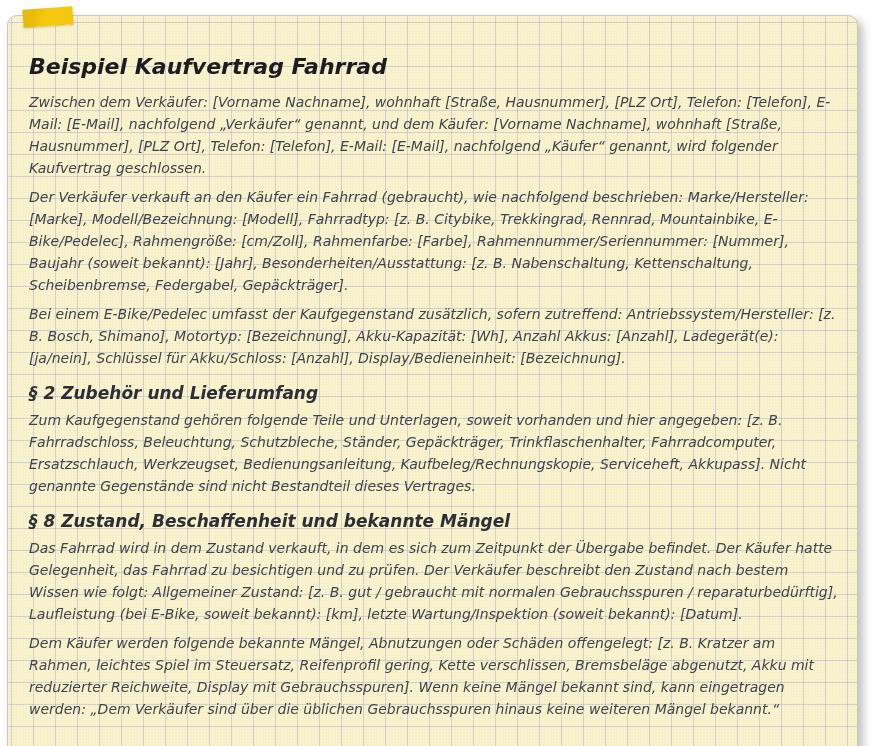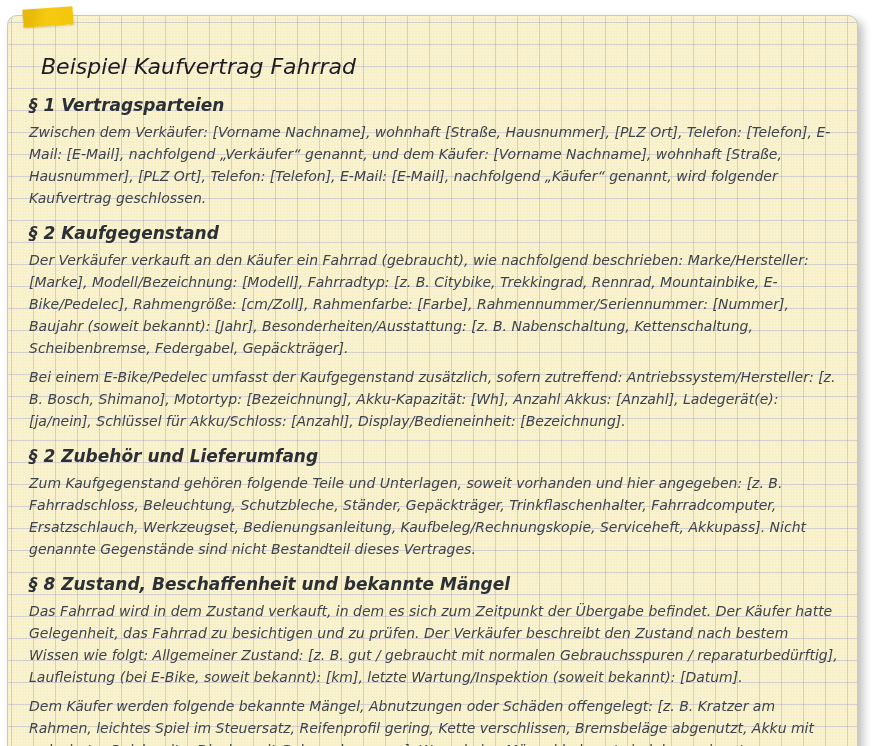--- a/index.html
+++ b/index.html
@@ -43,24 +43,24 @@
     left: 23px;
     top: 8px;
     width: 50px;
     height: 18px;
     background: linear-gradient(105deg, #e6b808 0%, #e9bb09 20%, #f6ca10 48%, #f2c60b 100%);
     transform: rotate(-4deg);
     box-shadow: 0 1px 2px rgba(90,80,30,0.25);
     z-index: 3;
   }
   .doc-title {
-    margin: 0 0 10px 12px;
+    margin: 0 0 10px 0;
     font-size: 22px;
     line-height: 28px;
-    font-weight: normal;
+    font-weight: bold;
     font-style: italic;
     color: #1d1d20;
   }
   .section-heading {
     margin: 14px 0 6px 0;
     font-size: 17px;
     line-height: 20px;
     font-weight: bold;
     font-style: italic;
     color: #2c3036;
@@ -76,26 +76,24 @@
 <body>
 
 <div class="tape"></div>
 
 <div class="paper">
   <div class="paper-content">
 
     <h1 class="doc-title">Beispiel Kaufvertrag Fahrrad</h1>
 
     <section>
-      <h2 class="section-heading">§ 1 Vertragsparteien</h2>
       <p class="section-paragraph">Zwischen dem Verkäufer: [Vorname Nachname], wohnhaft [Straße, Hausnummer], [PLZ Ort], Telefon: [Telefon], E-Mail: [E-Mail], nachfolgend „Verkäufer“ genannt, und dem Käufer: [Vorname Nachname], wohnhaft [Straße, Hausnummer], [PLZ Ort], Telefon: [Telefon], E-Mail: [E-Mail], nachfolgend „Käufer“ genannt, wird folgender Kaufvertrag geschlossen.</p>
     </section>
 
     <section>
-      <h2 class="section-heading">§ 2 Kaufgegenstand</h2>
       <p class="section-paragraph">Der Verkäufer verkauft an den Käufer ein Fahrrad (gebraucht), wie nachfolgend beschrieben: Marke/Hersteller: [Marke], Modell/Bezeichnung: [Modell], Fahrradtyp: [z. B. Citybike, Trekkingrad, Rennrad, Mountainbike, E-Bike/Pedelec], Rahmengröße: [cm/Zoll], Rahmenfarbe: [Farbe], Rahmennummer/Seriennummer: [Nummer], Baujahr (soweit bekannt): [Jahr], Besonderheiten/Ausstattung: [z. B. Nabenschaltung, Kettenschaltung, Scheibenbremse, Federgabel, Gepäckträger].</p>
       <p class="section-paragraph">Bei einem E-Bike/Pedelec umfasst der Kaufgegenstand zusätzlich, sofern zutreffend: Antriebssystem/Hersteller: [z. B. Bosch, Shimano], Motortyp: [Bezeichnung], Akku-Kapazität: [Wh], Anzahl Akkus: [Anzahl], Ladegerät(e): [ja/nein], Schlüssel für Akku/Schloss: [Anzahl], Display/Bedieneinheit: [Bezeichnung].</p>
     </section>
 
     <section>
       <h2 class="section-heading">§ 2 Zubehör und Lieferumfang</h2>
       <p class="section-paragraph">Zum Kaufgegenstand gehören folgende Teile und Unterlagen, soweit vorhanden und hier angegeben: [z. B. Fahrradschloss, Beleuchtung, Schutzbleche, Ständer, Gepäckträger, Trinkflaschenhalter, Fahrradcomputer, Ersatzschlauch, Werkzeugset, Bedienungsanleitung, Kaufbeleg/Rechnungskopie, Serviceheft, Akkupass]. Nicht genannte Gegenstände sind nicht Bestandteil dieses Vertrages.</p>
     </section>
 
     <section>

